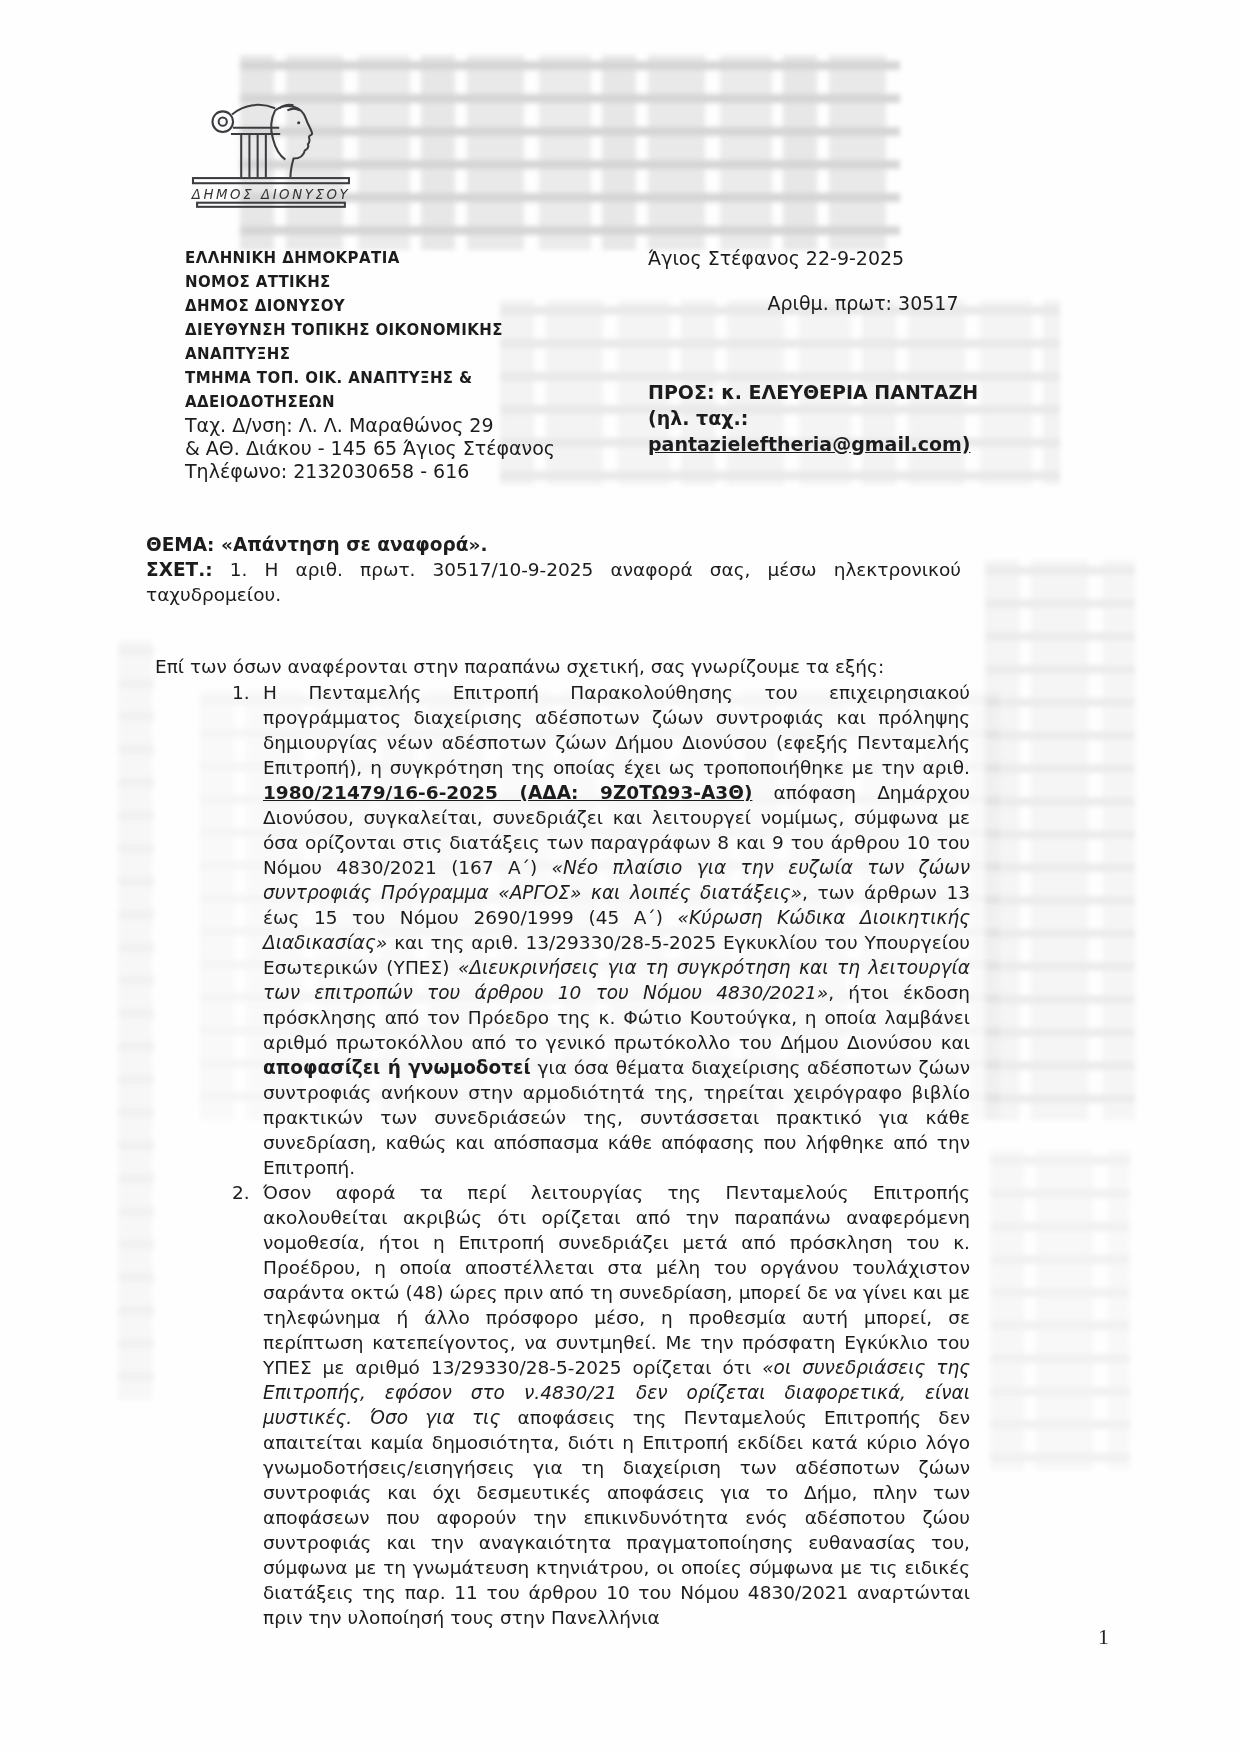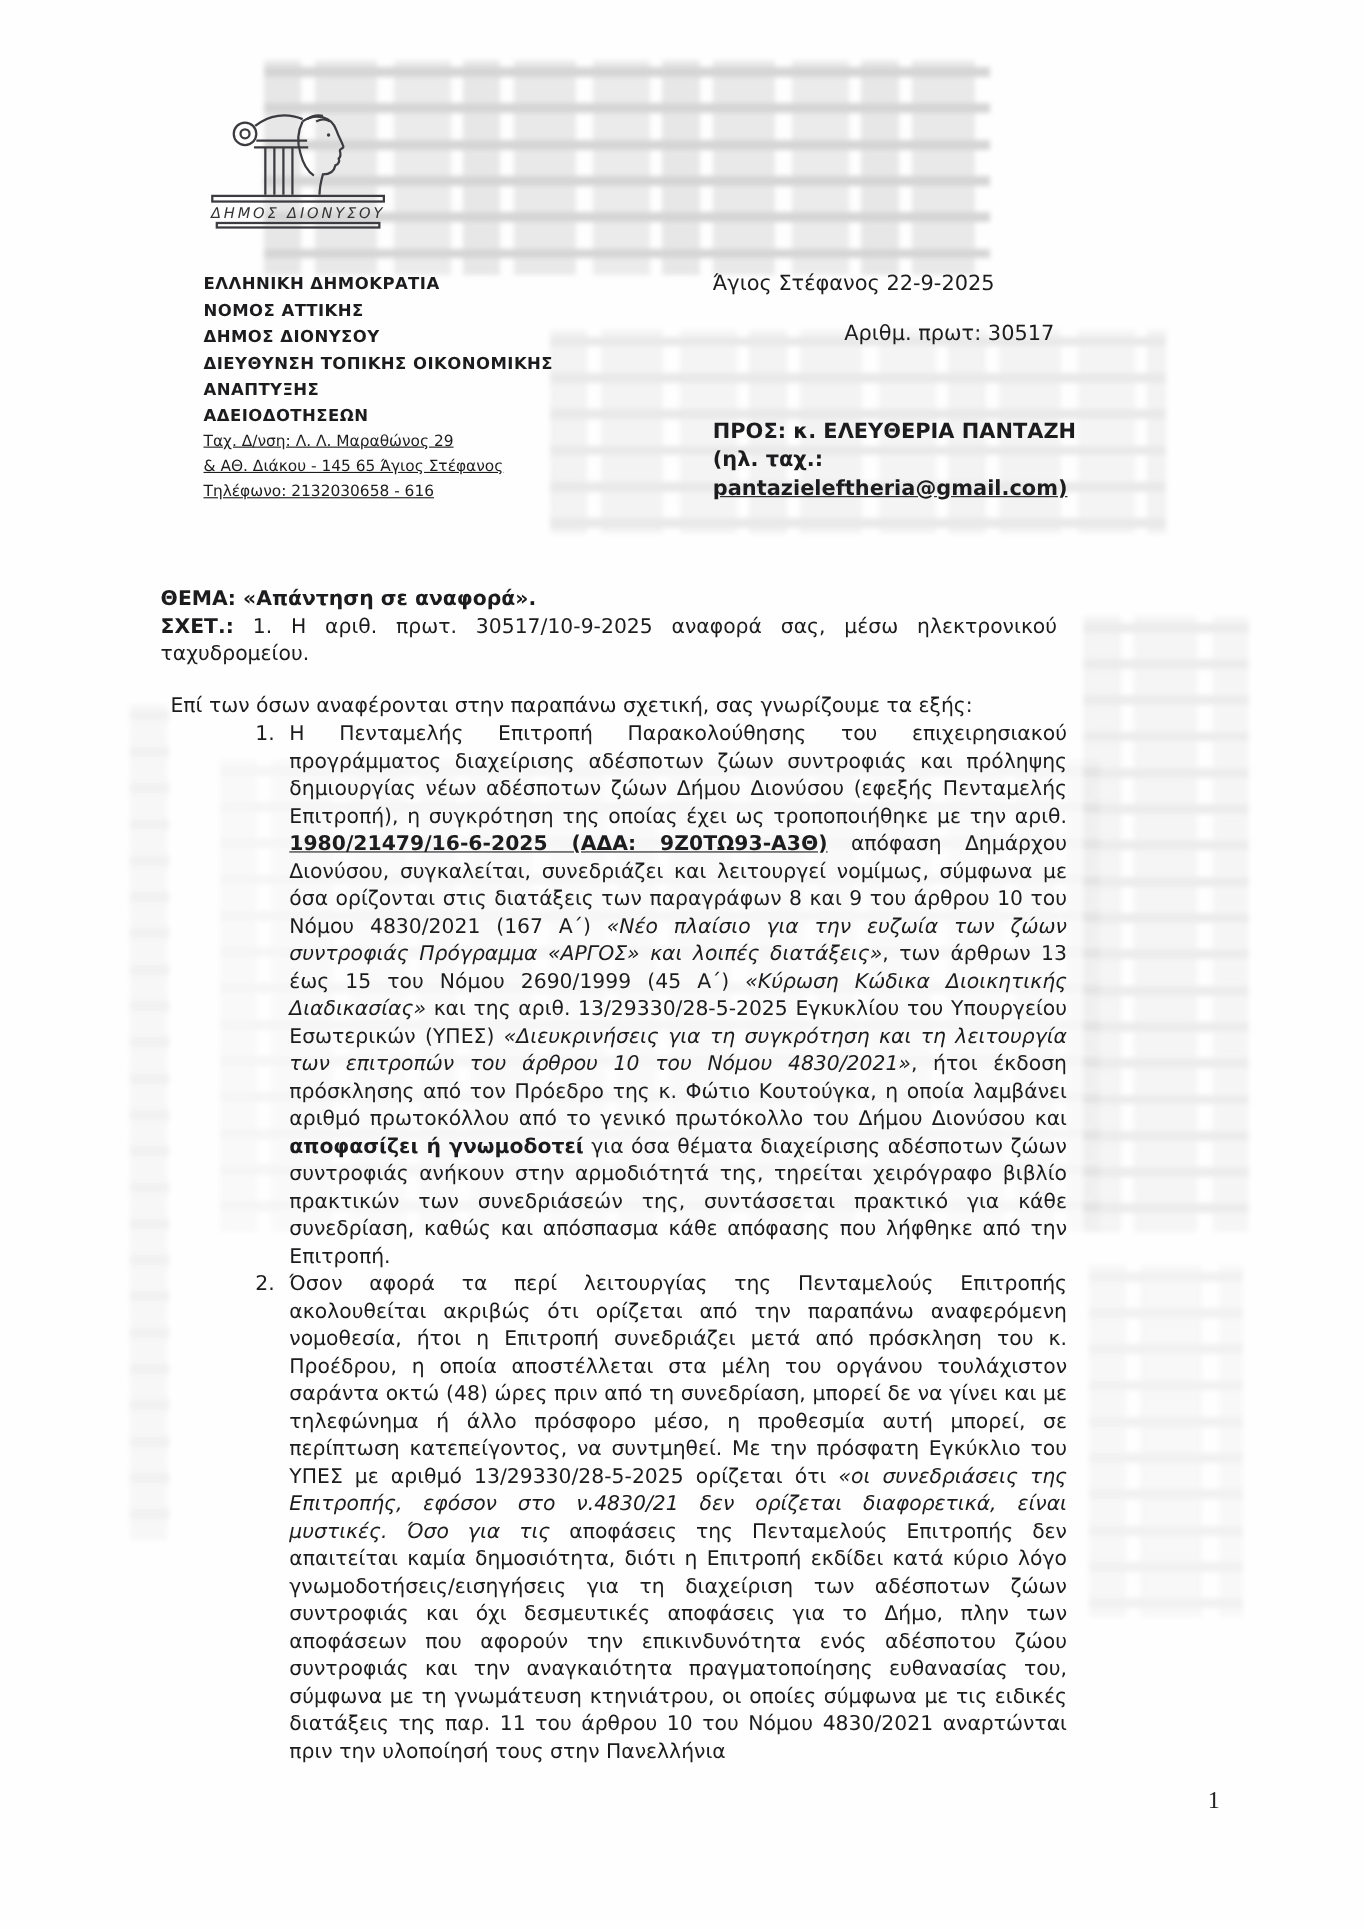--- a/index.html
+++ b/index.html
@@ -29,36 +29,36 @@
       repeating-linear-gradient(180deg,
         rgba(0,0,0,0) 0 6px, rgba(70,70,75,.85) 6px 15px, rgba(0,0,0,0) 15px 33px);
   }
 
   
   .logo-wrap { position:absolute; left:182px; top:96px; width:180px; height:118px; }
   .logo-wrap svg { width:100%; height:100%; }
 
   .sender { position:absolute; left:185px; top:246px; width:460px; }
   .sender .b { font-weight:bold; font-size:15px; line-height:24px; letter-spacing:.4px; }
-  .sender .r { font-size:14px; line-height:23px;text-decoration:underline; }
+  .sender .r { font-size:19px; line-height:23px; }
   .sender .r:first-of-type { margin-top:5px; }
 
   .refblock { position:absolute; left:648px; top:246px; width:430px; font-size:19px; }
   .refblock .date { line-height:24px; }
   .refblock .proto { margin-top:21px; line-height:24px;text-align:center; }
   .recipient { margin-top:64px; font-weight:bold; font-size:19px; line-height:26px; }
   .recipient .email { text-decoration:underline; }
 
   
   .subject { position:absolute; left:146px; top:532px; width:815px; font-size:18.5px; line-height:25px; }
   .subject .thema { font-weight:bold; }
   .subject .sxet { text-align:justify; }
   .subject .lbl { font-weight:bold; }
 
-  .bodyblock { position:absolute; left:155px; top:629px; width:815px; font-size:18.5px; line-height:25px; }
+  .bodyblock { position:absolute; left:155px; top:654px; width:815px; font-size:18.5px; line-height:25px; }
   .intro { margin-bottom:1px; }
   .li { padding-left:108px; text-align:justify; }
   .li .num { display:inline-block; width:108px; margin-left:-108px; padding-left:77px; }
 
   .seg-b  { font-weight:bold; }
   .seg-i  { font-style:italic; }
   .seg-bu { font-weight:bold; text-decoration:underline; }
 
   .pagenum {
     position:absolute; left:1098px; top:1624px;
@@ -102,20 +102,21 @@
       <rect x="12" y="104" width="144" height="4"></rect>
     </svg>
   </div>
 
   <div class="sender">
     <div class="b">ΕΛΛΗΝΙΚΗ ΔΗΜΟΚΡΑΤΙΑ</div>
     <div class="b">ΝΟΜΟΣ ΑΤΤΙΚΗΣ</div>
     <div class="b">ΔΗΜΟΣ ΔΙΟΝΥΣΟΥ</div>
     <div class="b">ΔΙΕΥΘΥΝΣΗ ΤΟΠΙΚΗΣ ΟΙΚΟΝΟΜΙΚΗΣ</div>
     <div class="b">ΑΝΑΠΤΥΞΗΣ</div>
+    <div class="b">ΤΜΗΜΑ ΤΟΠ. ΟΙΚ. ΑΝΑΠΤΥΞΗΣ &amp;</div>
     <div class="b">ΑΔΕΙΟΔΟΤΗΣΕΩΝ</div>
     <div class="r">Ταχ. Δ/νση: Λ. Λ.  Μαραθώνος 29</div>
     <div class="r">&amp; ΑΘ. Διάκου - 145 65 Άγιος Στέφανος</div>
     <div class="r">Τηλέφωνο: 2132030658 - 616</div>
   </div>
 
   <div class="refblock">
     <div class="date">Άγιος Στέφανος 22-9-2025</div>
     <div class="proto">Αριθμ. πρωτ: 30517</div>
     <div class="recipient">

